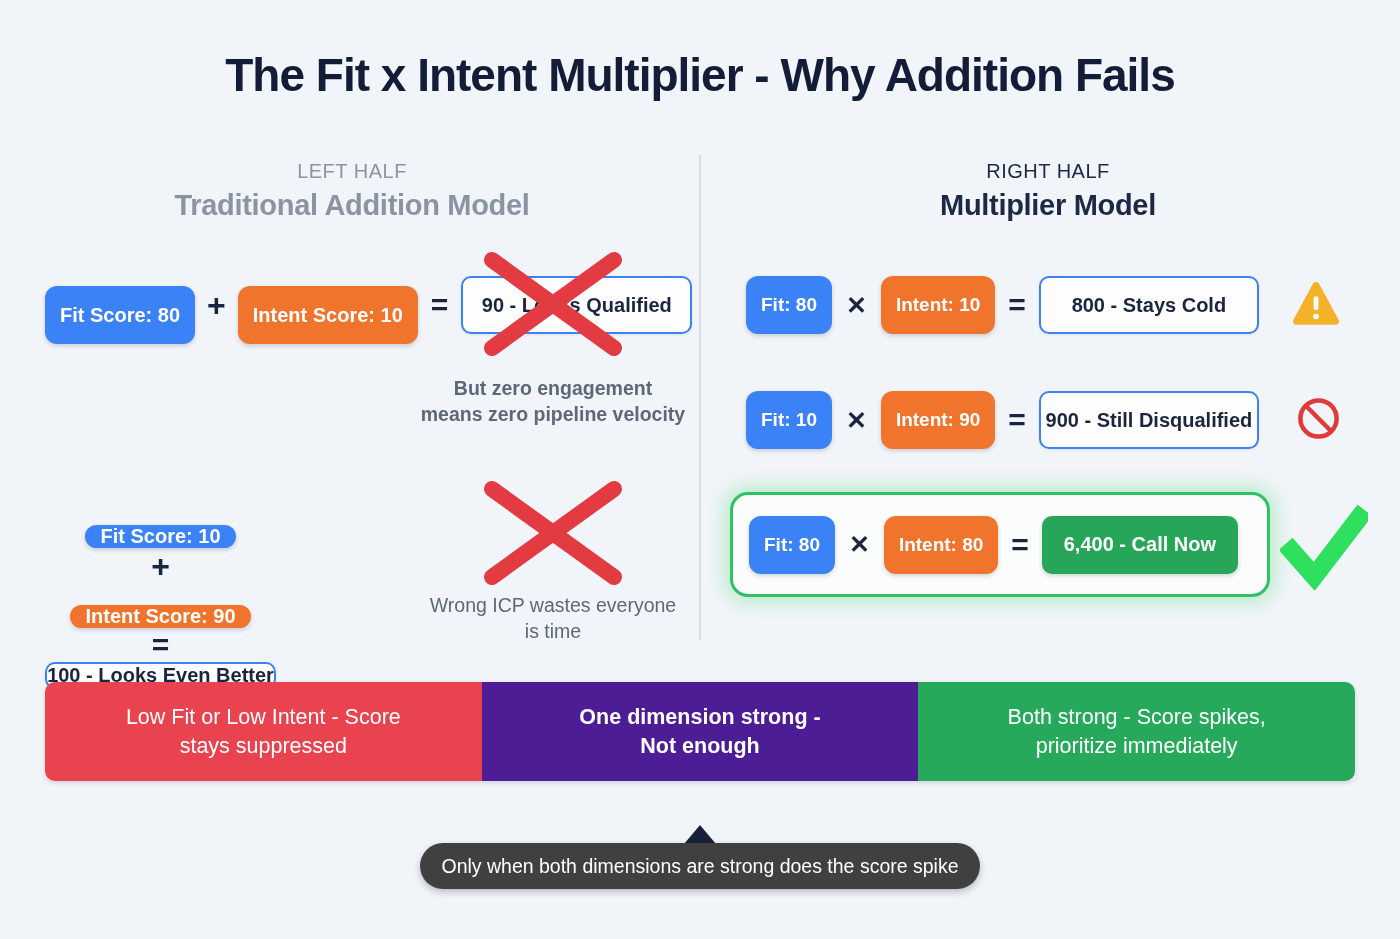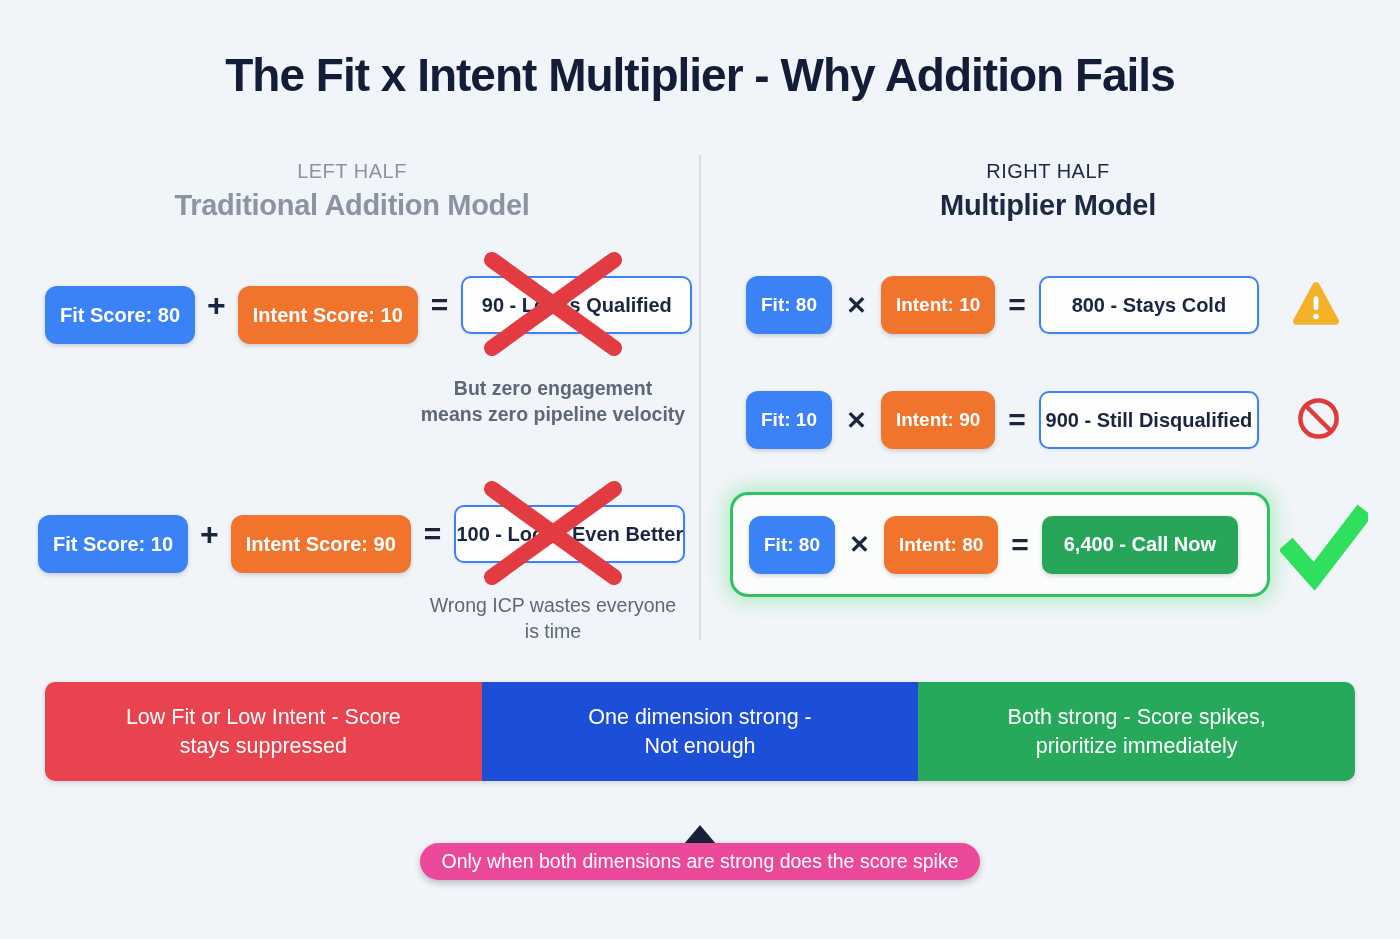--- a/index.html
+++ b/index.html
@@ -50,21 +50,21 @@
   .status-icon{position:absolute;}
 
   .legend{position:absolute;left:45px;top:682px;width:1310px;height:99px;display:flex;
           border-radius:10px;overflow:hidden;box-shadow:0 2px 5px rgba(20,30,60,.15);}
   .legend-seg{flex:1;display:flex;align-items:center;justify-content:center;color:#fff;
               font-size:21.5px;font-weight:500;line-height:1.32;text-align:center;white-space:pre-line;}
 
   .tip-arrow{position:absolute;left:684px;top:825px;width:0;height:0;
              border-left:16px solid transparent;border-right:16px solid transparent;
              border-bottom:19px solid #18213a;}
-  .tooltip{position:absolute;left:420px;top:843px;width:560px;height:37px;background:#ec4899;
+  .tooltip{position:absolute;left:420px;top:843px;width:560px;height:46px;background:#404040;
            border-radius:23px;color:#fff;font-size:19.5px;font-weight:500;
            display:flex;align-items:center;justify-content:center;
            box-shadow:0 3px 7px rgba(10,15,30,.25);}
 </style>
 </head>
 <body>
 
 <div id="canvas">
 
   <div class="title">The Fit x Intent Multiplier - Why Addition Fails</div>
@@ -87,21 +87,21 @@
     <div class="op eqs">=</div>
     <div class="result result-left">90 - Looks Qualified</div>
   </div>
   <svg class="cross" style="left:478px;top:250px;" viewBox="0 0 150 108">
     <line x1="14" y1="10" x2="136" y2="98" stroke="#e23b41" stroke-width="16" stroke-linecap="round"></line>
     <line x1="136" y1="10" x2="14" y2="98" stroke="#e23b41" stroke-width="16" stroke-linecap="round"></line>
   </svg>
   <div class="caption" style="left:388px;top:375px;font-weight:bold;">But zero engagement
 means zero pipeline velocity</div>
 
-  <div class="eq-row" style="left:38px;top:505px;">
+  <div class="eq-row" style="left:45px;top:505px;flex-direction:column;">
     <div class="pill blue pill-left">Fit Score: 10</div>
     <div class="op">+</div>
     <div class="pill orange pill-left">Intent Score: 90</div>
     <div class="op eqs">=</div>
     <div class="result result-left">100 - Looks Even Better</div>
   </div>
   <svg class="cross" style="left:478px;top:479px;" viewBox="0 0 150 108">
     <line x1="14" y1="10" x2="136" y2="98" stroke="#e23b41" stroke-width="16" stroke-linecap="round"></line>
     <line x1="136" y1="10" x2="14" y2="98" stroke="#e23b41" stroke-width="16" stroke-linecap="round"></line>
   </svg>
@@ -142,21 +142,21 @@
       <div class="pill green pill-result">6,400 - Call Now</div>
     </div>
   </div>
   <svg class="status-icon" style="left:1280px;top:500px;" width="88" height="90" viewBox="0 0 90 92">
     <path d="M12 52 L35 78 L81 18" fill="none" stroke="#2ee05e" stroke-width="19" stroke-linecap="square" stroke-linejoin="miter"></path>
   </svg>
 
   <div class="legend">
     <div class="legend-seg" style="background-color: rgb(232, 67, 78);">Low Fit or Low Intent - Score
 stays suppressed</div>
-    <div class="legend-seg" style="background-color: #1d4ed8;">One dimension strong -
+    <div class="legend-seg" style="background-color: #4c1d95; font-weight: bold;">One dimension strong -
 Not enough</div>
     <div class="legend-seg" style="background-color: rgb(39, 169, 92);">Both strong - Score spikes,
 prioritize immediately</div>
   </div>
 
   <div class="tip-arrow"></div>
   <div class="tooltip">Only when both dimensions are strong does the score spike</div>
 
 </div>
 

